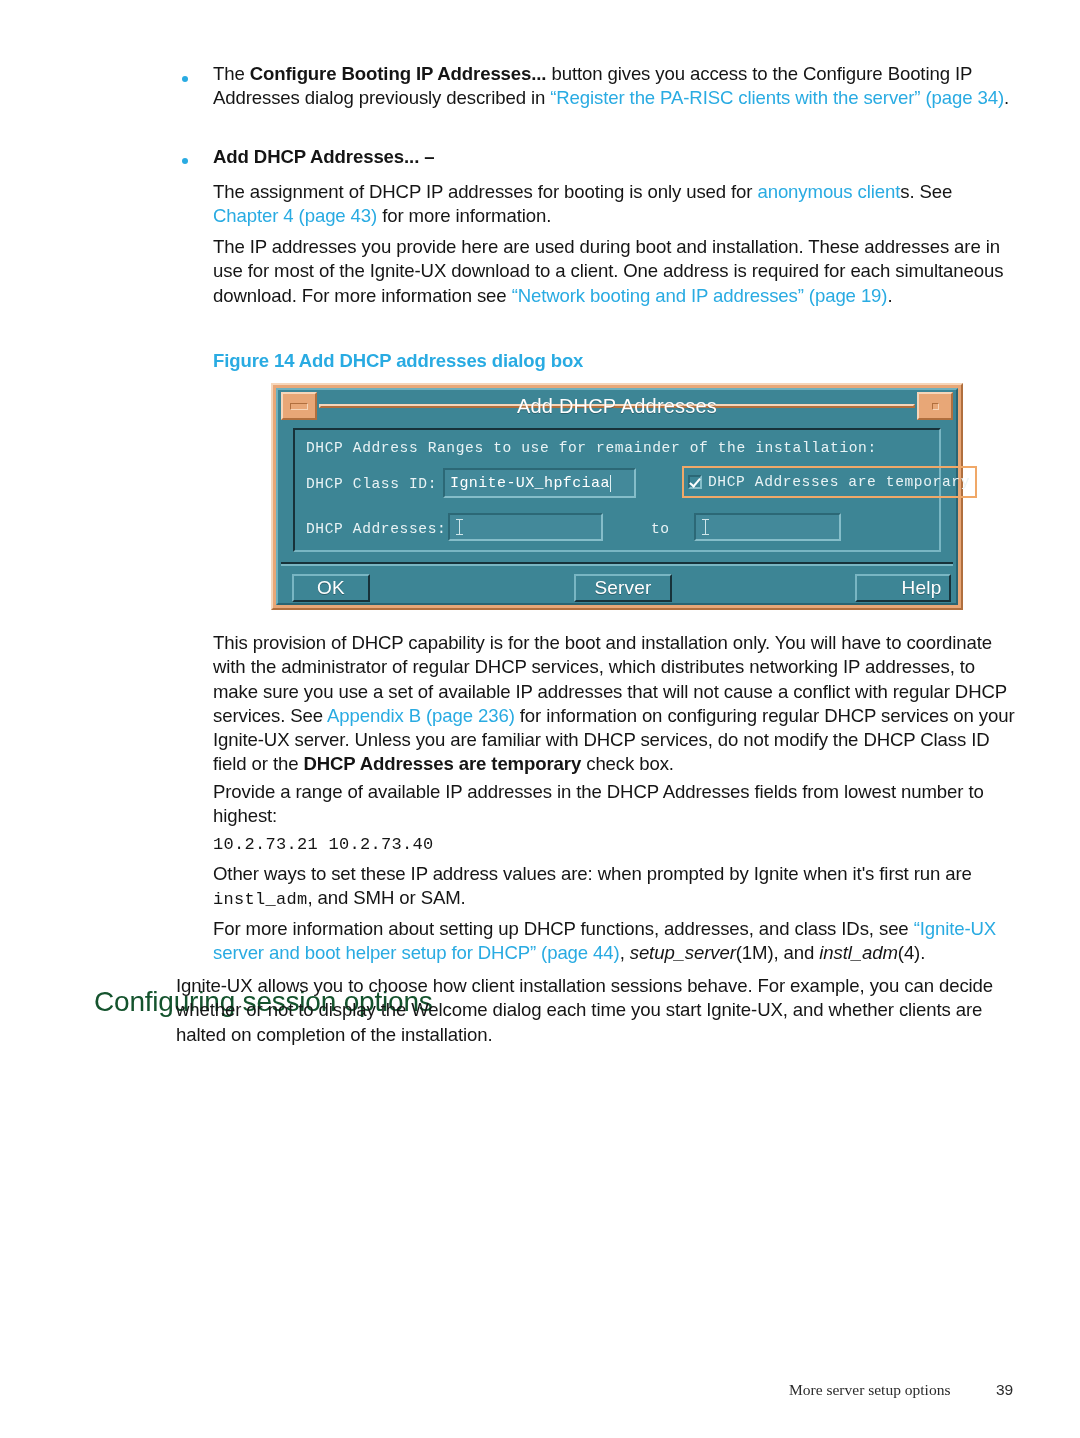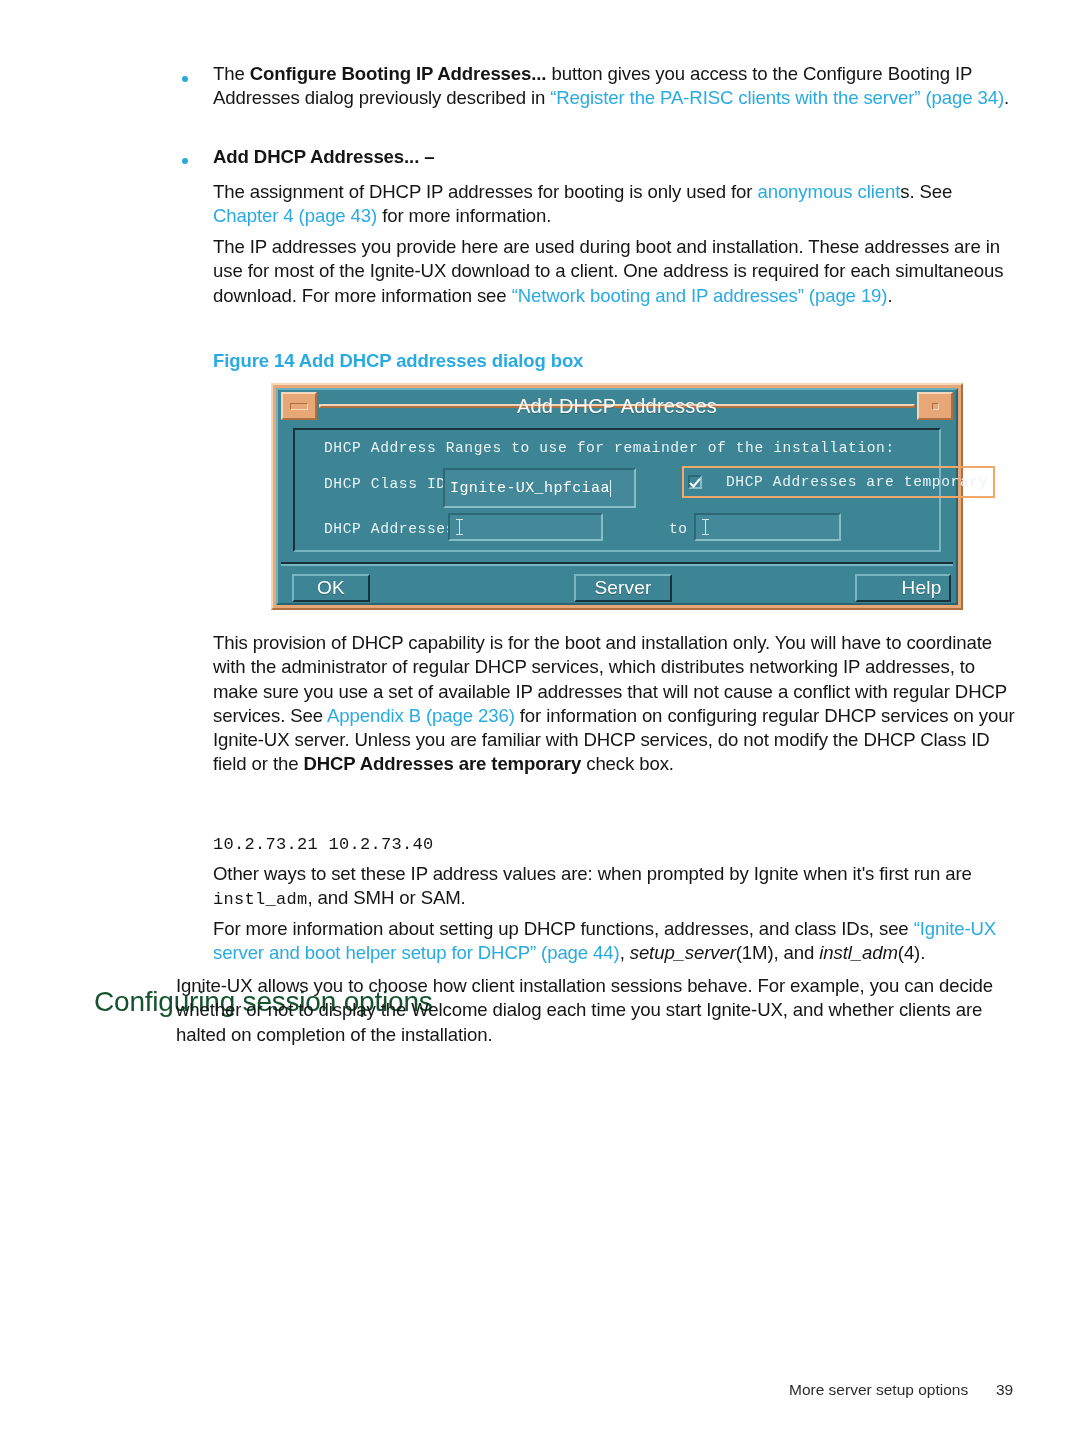--- a/index.html
+++ b/index.html
@@ -173,21 +173,20 @@
     border-right: 2px solid #79b6c3;
     border-bottom: 2px solid #79b6c3;
     box-sizing: border-box;
   }
   .dlg-text {
     font-family: "Liberation Mono", monospace;
     font-size: 14.6px;
     color: #e9f3f5;
     letter-spacing: 0.6px;
     white-space: nowrap;
-    margin-left: 18px;
   }
   .hdr-line {
     position: absolute;
     left: 11px;
     top: 10px;
   }
   .lbl-classid { position: absolute; left: 11px; top: 46px; }
   .lbl-addresses { position: absolute; left: 11px; top: 91px; }
   .lbl-to { position: absolute; left: 356px; top: 91px; }
   .tf {
@@ -195,21 +194,21 @@
     background: #43899a;
     box-sizing: border-box;
     border-top: 2px solid #2c6876;
     border-left: 2px solid #2c6876;
     border-right: 2px solid #85bdc9;
     border-bottom: 2px solid #85bdc9;
     display: flex;
     align-items: center;
     padding-left: 5px;
   }
-  .tf-classid { left: 148px; top: 38px; width: 193px; height: 40px; }
+  .tf-classid { left: 148px; top: 38px; width: 193px; height: 30px; }
   .tf-addr1   { left: 153px; top: 83px; width: 155px; height: 28px; }
   .tf-addr2   { left: 399px; top: 83px; width: 147px; height: 28px; }
   .tf-val {
     font-family: "Liberation Mono", monospace;
     font-size: 15px;
     color: #ffffff;
     letter-spacing: 0.4px;
   }
   .caret {
     display: inline-block;
@@ -382,28 +381,29 @@
 
       <div class="btn-sep"></div>
       <div class="btn btn-ok">OK</div>
       <div class="btn btn-cancel">Server</div>
       <div class="btn btn-help">Help</div>
     </div>
   </div>
 
   <div class="para" id="p-prov" style="left:213px; top:631px; width:805px;"><span>This provision of DHCP capability is for the boot and installation only. You will have to coordinate with the administrator of regular DHCP services, which distributes networking IP addresses, to make sure you use a set of available IP addresses that will not cause a conflict with regular DHCP services. See </span><span class="lnk">Appendix B (page 236)</span><span> for information on configuring regular DHCP services on your Ignite-UX server. Unless you are familiar with DHCP services, do not modify the DHCP Class ID field or the </span><span class="bold">DHCP Addresses are temporary</span><span> check box.</span></div>
 
+  <div class="para" id="p-range" style="left:213px; top:780px; width:800px;"><span>Provide a range of available IP addresses in the DHCP Addresses fields from lowest number to highest:</span></div>
 
   <div class="para mono" style="left:213px; top:833px;">10.2.73.21        10.2.73.40</div>
 
   <div class="para" id="p-other" style="left:213px; top:862px; width:805px;"><span>Other ways to set these IP address values are: when prompted by Ignite when it's first run are </span><span class="mono">instl_adm</span><span>, and SMH or SAM.</span></div>
 
   <div class="para" id="p-moreinfo" style="left:213px; top:917px; width:805px;"><span>For more information about setting up DHCP functions, addresses, and class IDs, see </span><span class="lnk">“Ignite-UX server and boot helper setup for DHCP” (page 44)</span><span>, </span><span class="ital">setup_server</span><span>(1M), and </span><span class="ital">instl_adm</span><span>(4).</span></div>
 
   <div class="sect-head" style="left:94px; top:986px;">Configuring session options</div>
 
   <div class="para" id="p-sess" style="left:176px; top:974px; width:845px;"><span>Ignite-UX allows you to choose how client installation sessions behave. For example, you can decide whether or not to display the Welcome dialog each time you start Ignite-UX, and whether clients are halted on completion of the installation.</span></div>
 
 
-  <div class="footer" style="left:789px; top:1381px;">More server setup options</div>
+  <div class="footer" style="left:789px; top:1381px;font-family:Liberation Serif, serif;">More server setup options</div>
   <div class="footer" style="left:996px; top:1381px;">39</div>
 
 </div>
 
 </body></html>

